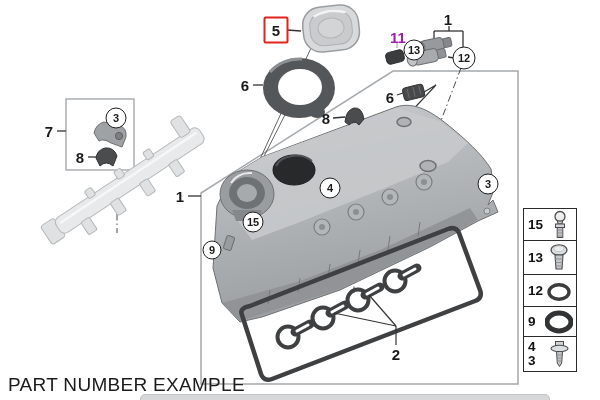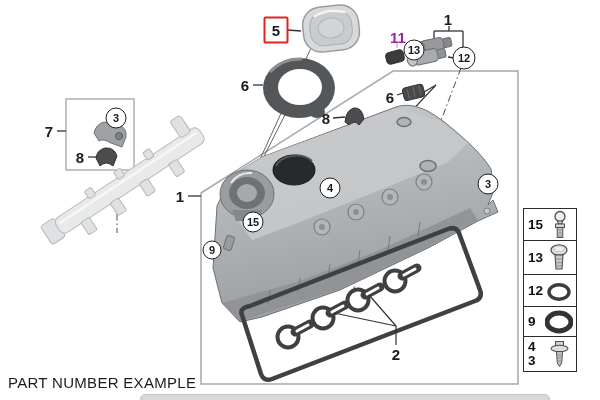--- a/index.html
+++ b/index.html
@@ -16,21 +16,21 @@
   .redbox{width:21px;height:23px;border:2px solid #e2231a;background:#fff;border-radius:2px;
           display:flex;align-items:center;justify-content:center;}
   
   .legend{position:absolute;left:523px;top:208px;width:54px;z-index:2;}
   .cell{box-sizing:border-box;border:1.7px solid #2b2b2b;background:#fff;margin-top:-1.7px;
         display:flex;align-items:center;justify-content:space-between;padding:1px 3px 1px 4px;}
   .cell:first-child{margin-top:0;}
   .cell .num{font-weight:bold;font-size:13.5px;color:#111;line-height:1.05;}
   .numcol{display:flex;flex-direction:column;}
   
-  .caption{position:absolute;left:8px;top:374px;font-size:15px;color:#1b1b1b;
+  .caption{position:absolute;left:8px;top:374px;font-size:19px;color:#1b1b1b;
            letter-spacing:.3px;z-index:2;}
   .graybar{position:absolute;left:140px;top:394px;width:408px;height:10px;background:#d7d8d9;
            border:1px solid #c3c4c5;border-radius:5px 5px 0 0;z-index:1;}
 </style>
 </head>
 <body>
 
 <div class="stage">
 
   <svg class="art" width="600" height="400" viewBox="0 0 600 400">

